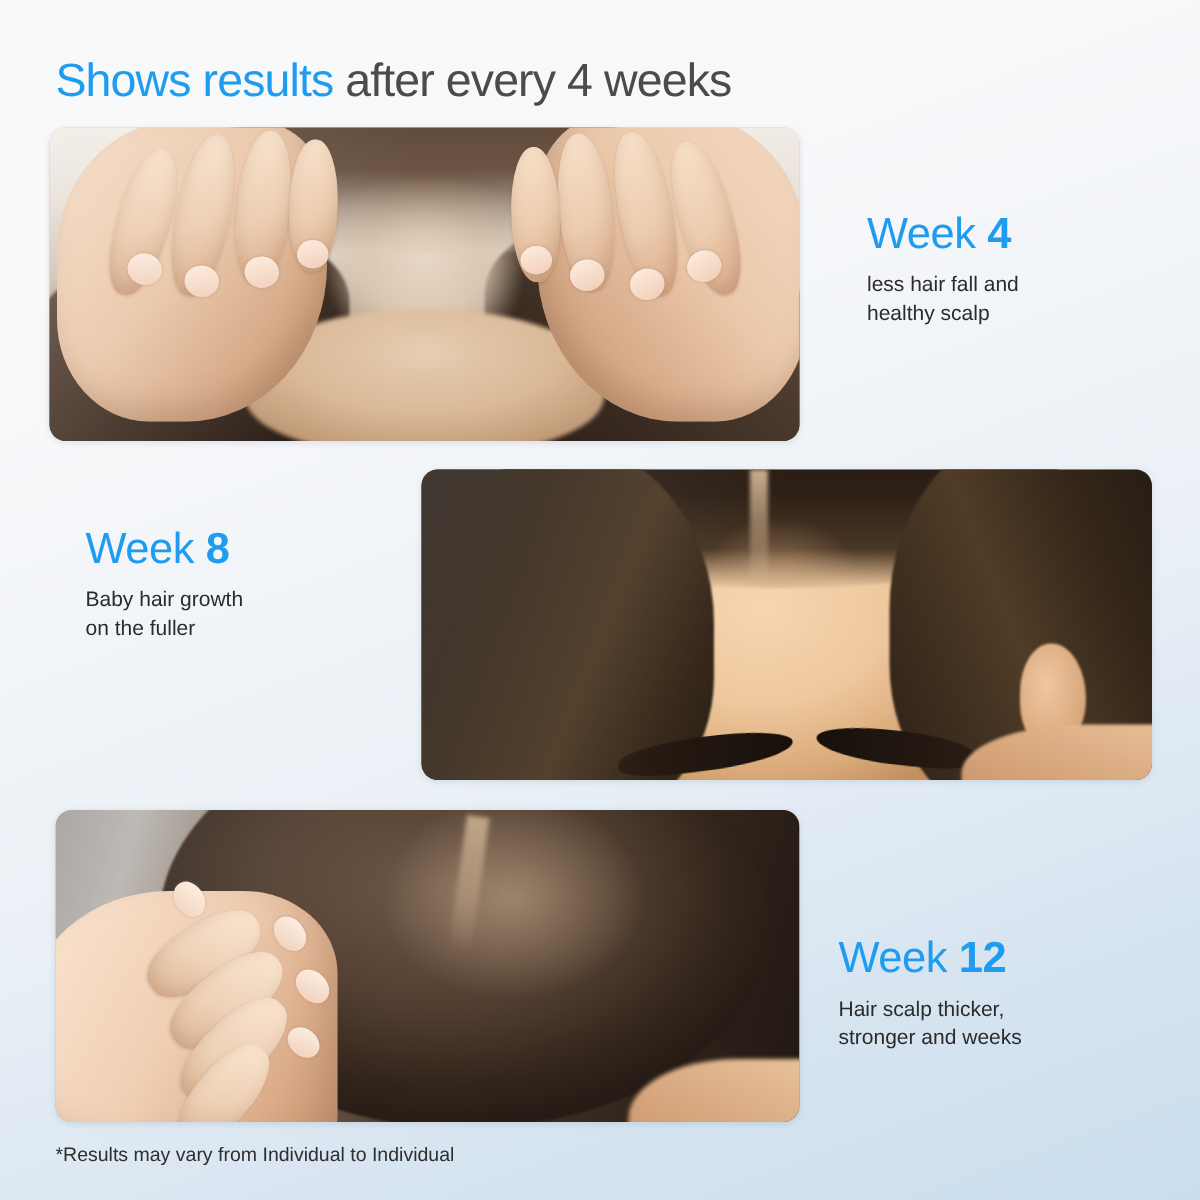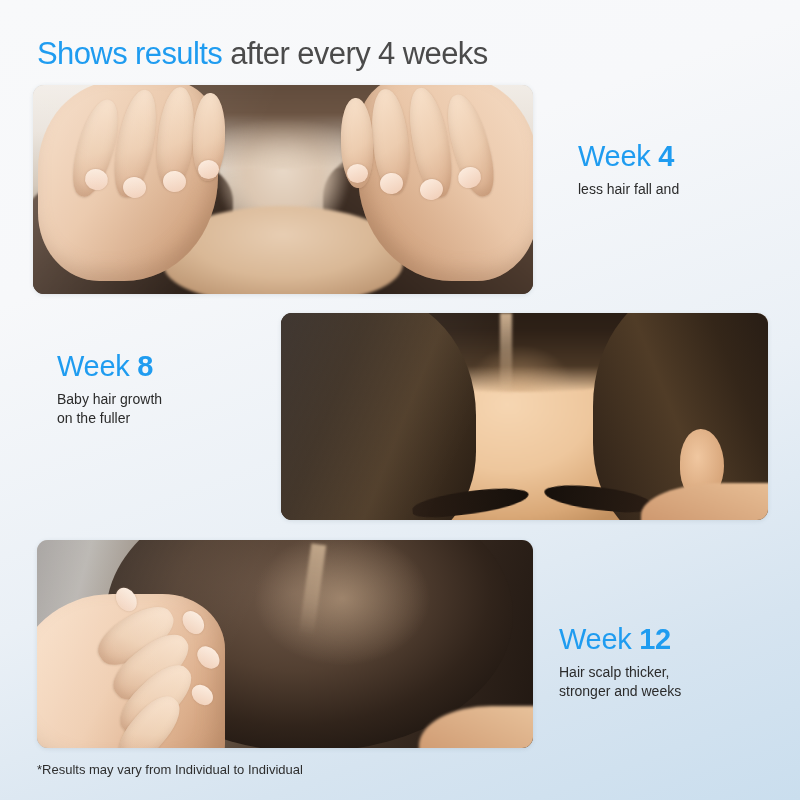--- a/index.html
+++ b/index.html
@@ -283,20 +283,21 @@
 
     <div class="sheen"></div>
   </div>
 </div>
 
 <div class="caption" id="cap1">
   <div class="week"><span>Week</span>
     <span class="num">4</span></div>
   <div class="desc">
     <div>less hair fall and</div>
+    <div>healthy scalp</div>
   </div>
 </div>
 
 <div class="photo" id="photo2">
   <div class="photo-inner">
     <div class="bg"></div>
     <div class="face"></div>
     <div class="hair-crown"></div>
     <div class="hair-left"></div>
     <div class="hair-right"></div>

